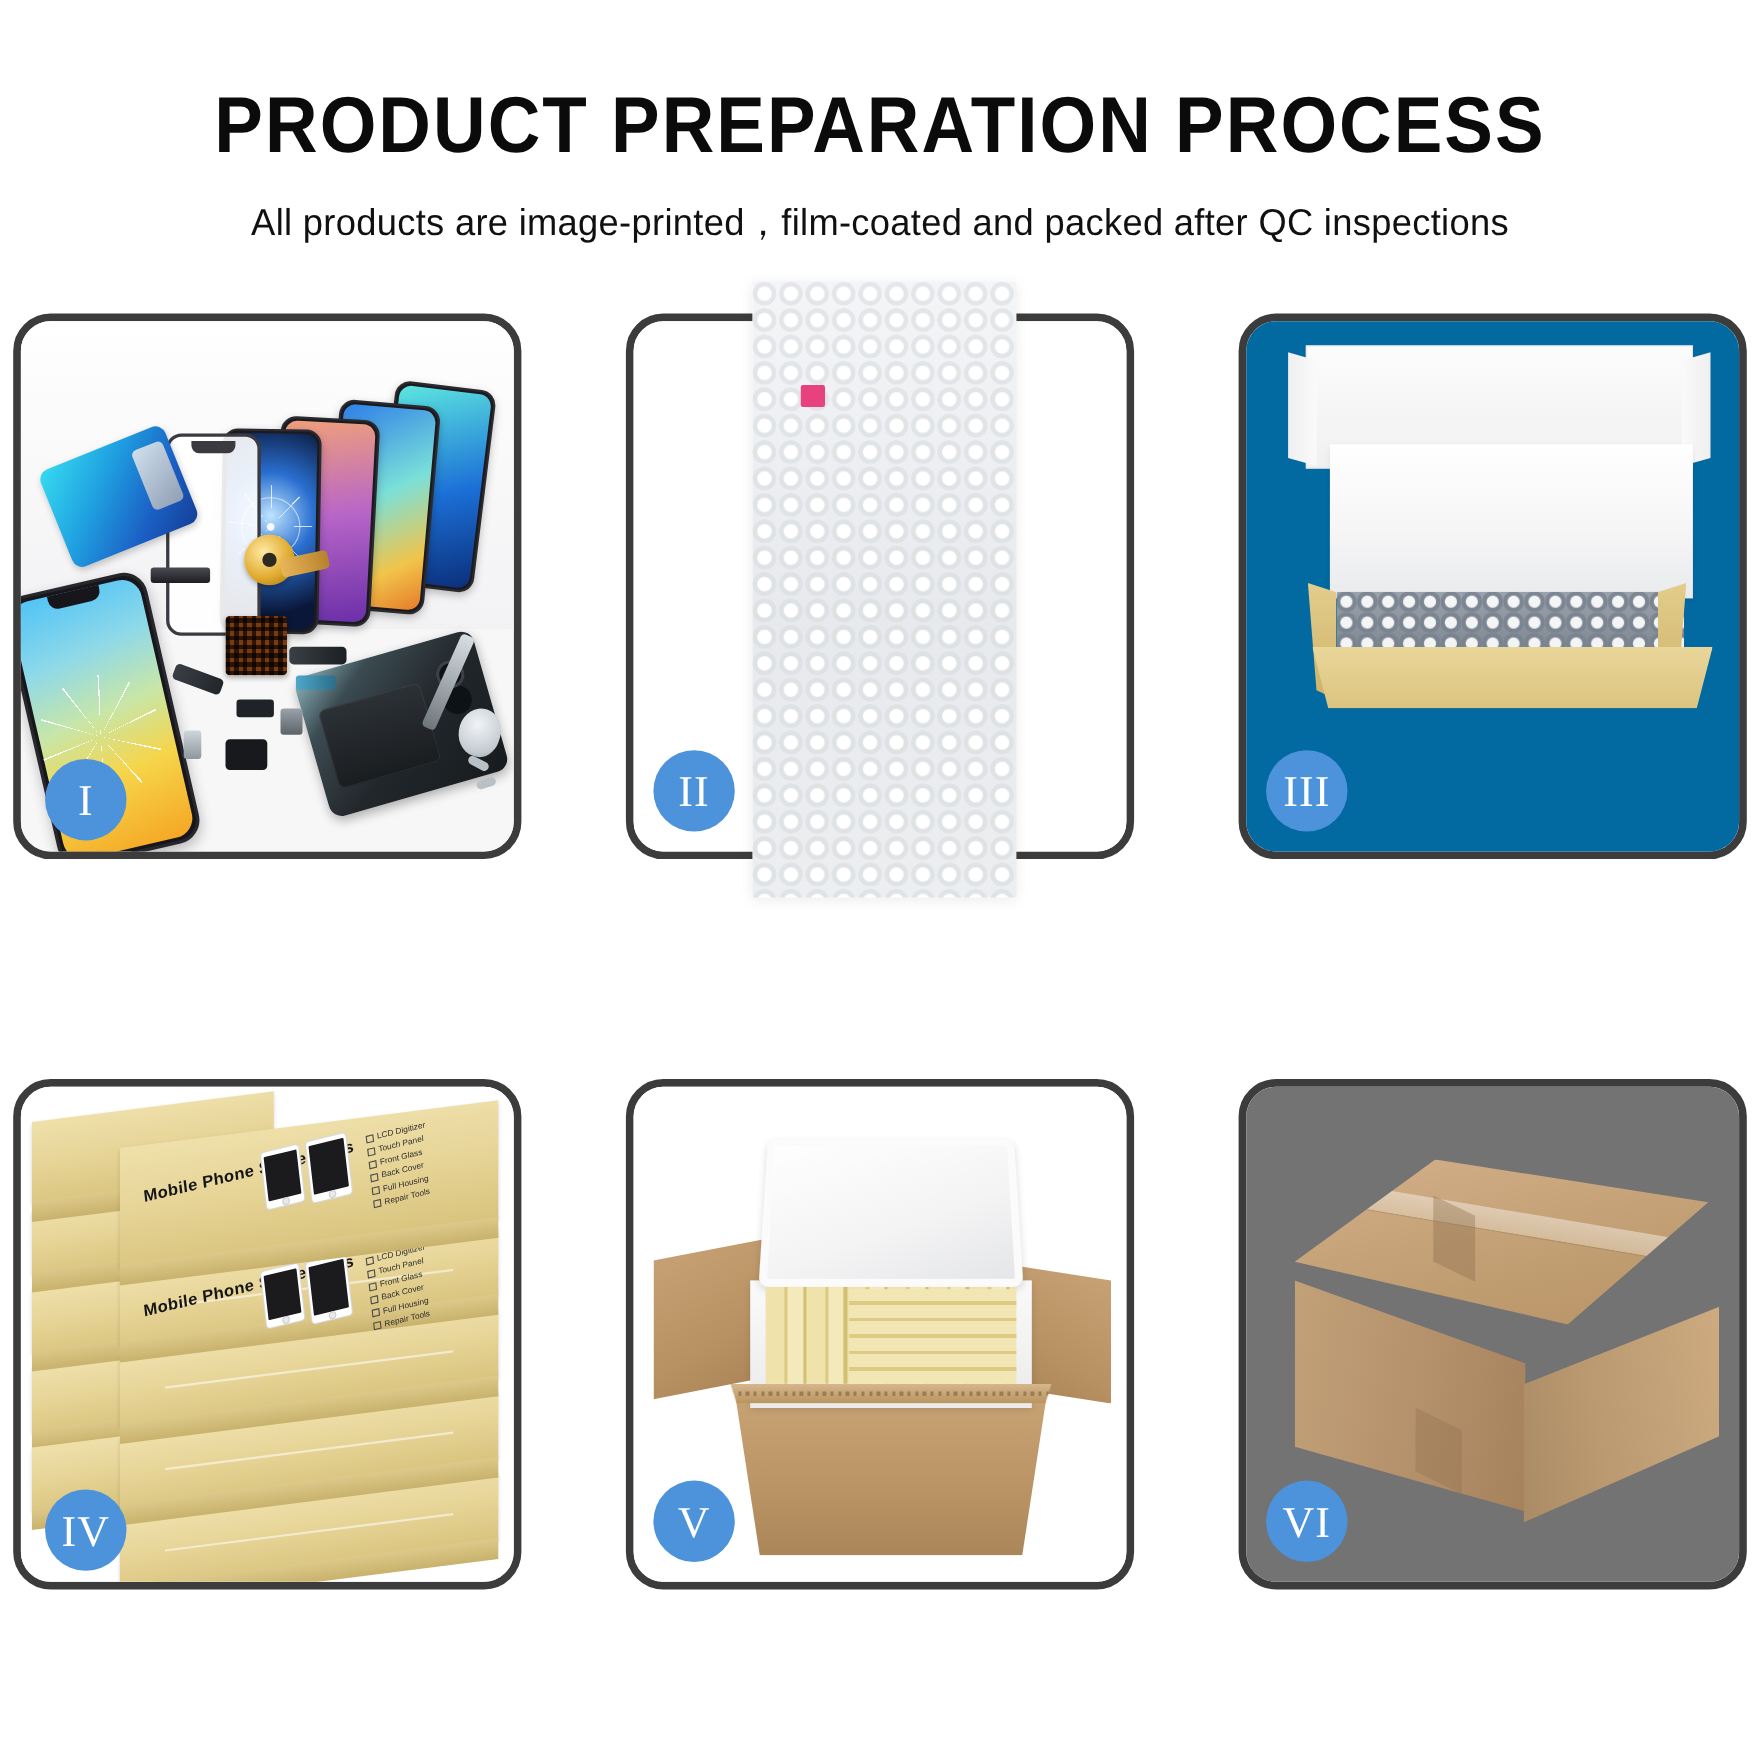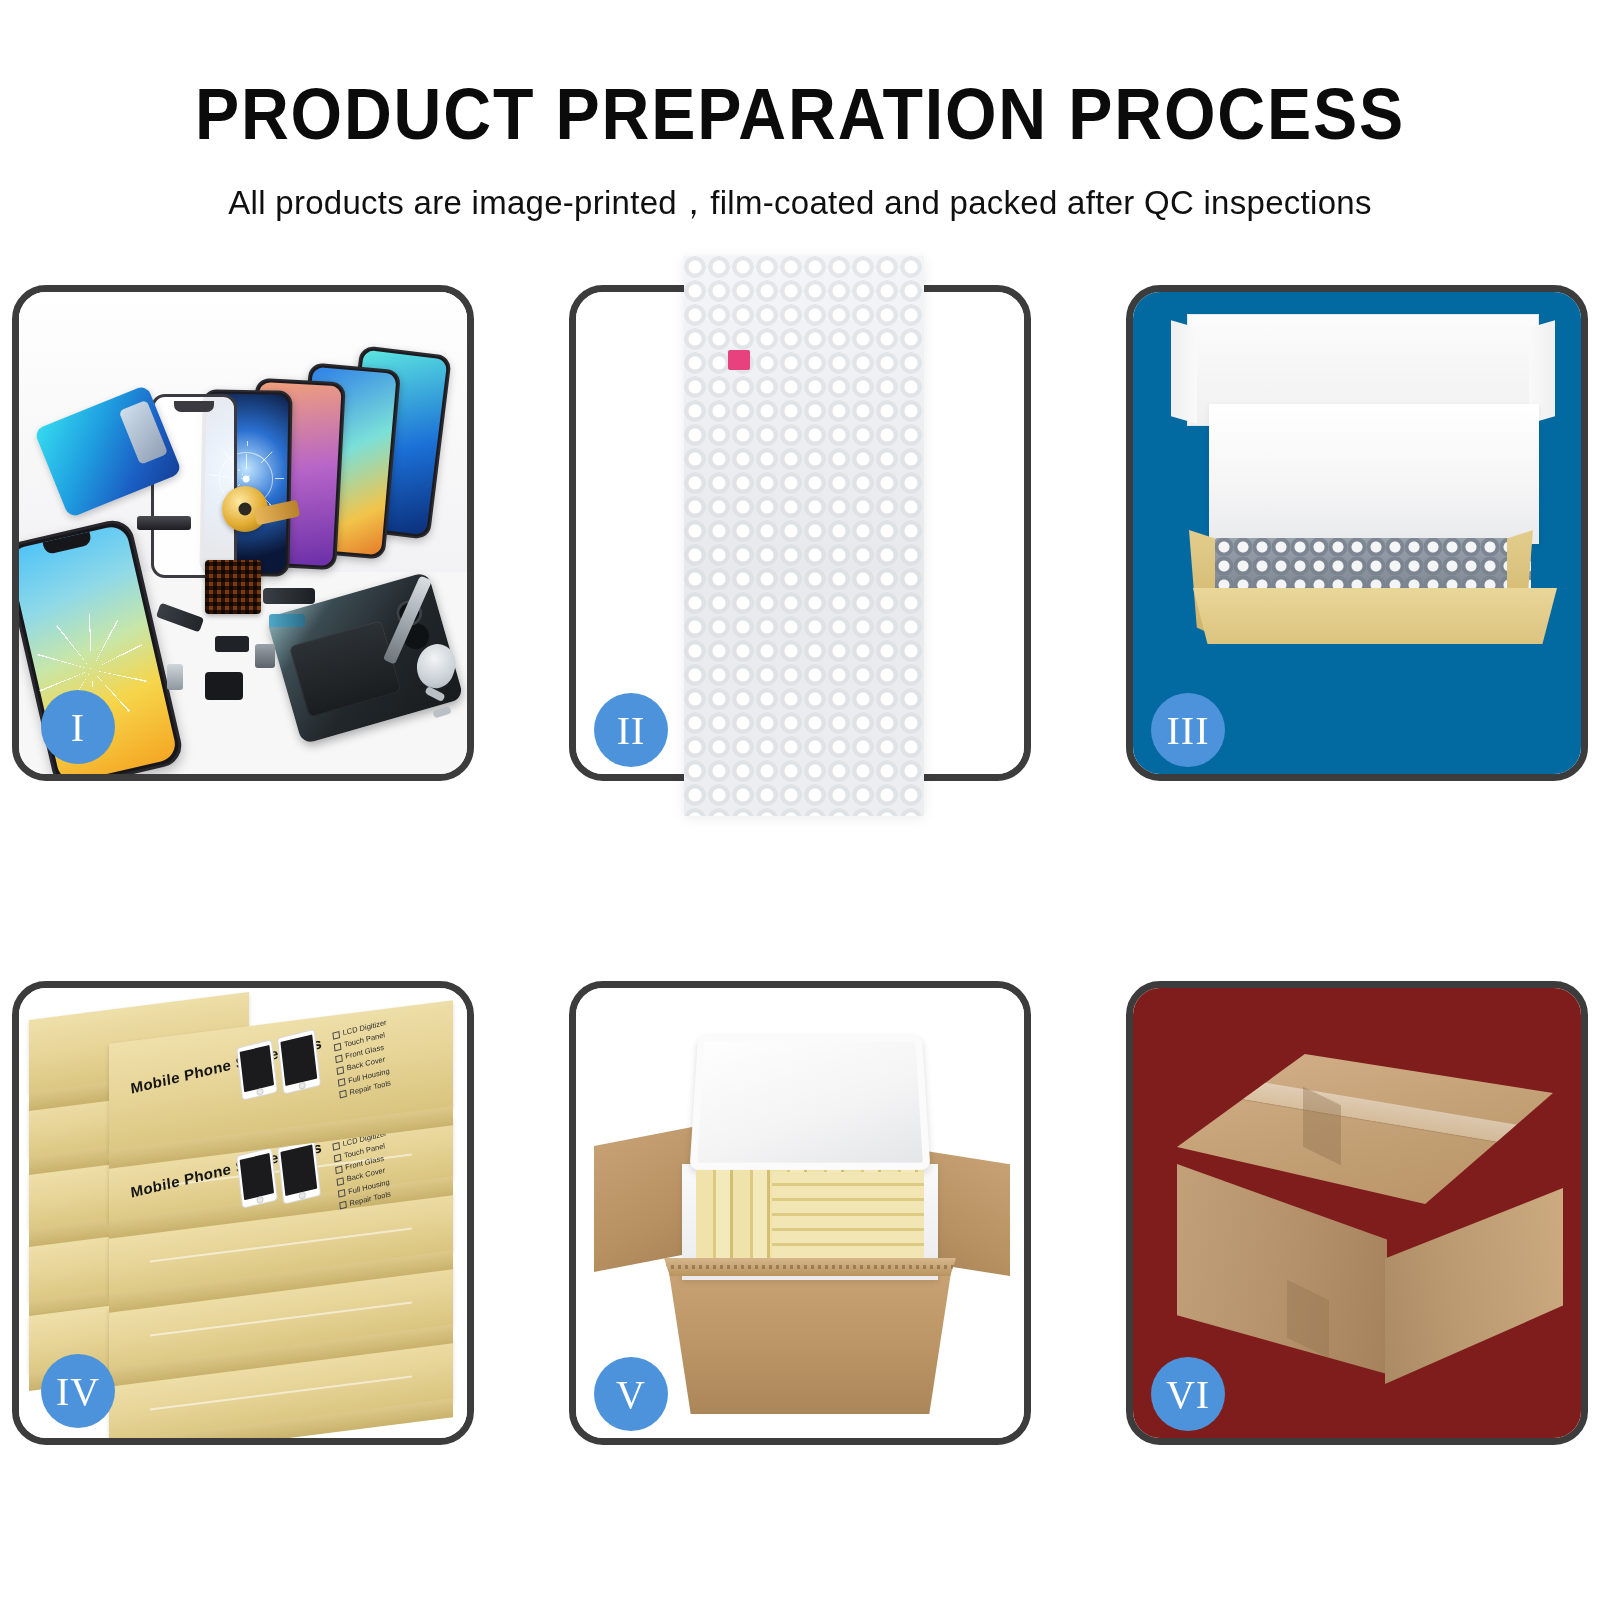--- a/index.html
+++ b/index.html
@@ -39,21 +39,21 @@
   }
   .card-media {
     position:absolute; inset:0;
     border-radius:27px;
     overflow:visible;
   }
   .clipbox { position:absolute; inset:0; border-radius:27px; overflow:hidden; }
 
   
   .badge {
-    position:absolute; left:18px; bottom:7px;
+    position:absolute; left:18px; bottom:18px;
     width:74px; height:74px; border-radius:50%;
     background:#4d93db;
     display:flex; align-items:center; justify-content:center;
     font-family:"Liberation Serif", serif;
     font-size:40px; color:#ffffff; letter-spacing:1px;
     z-index:40;
   }
   .card:nth-child(1) .badge, .card:nth-child(4) .badge { left:22px; bottom:10px; }
 
   
@@ -383,21 +383,21 @@
     background:linear-gradient(180deg,#d6b68c,#b9945f);
     clip-path:polygon(0 0, 100% 0, 98% 100%, 2% 100%);
     z-index:7;
   }
   .carton-rim::after {
     content:""; position:absolute; left:0; top:7px; width:100%; height:4px;
     background:repeating-linear-gradient(90deg, rgba(120,90,55,.55) 0 3px, transparent 3px 7px);
   }
 
   
-  .p6 { background:#7f1d1d;text-align:right; }
+  .p6 { background:#737373;text-align:right; }
   .ship-top {
     position:absolute; left:44px; top:66px; width:376px; height:150px;
     background:linear-gradient(168deg,#d3b089 0%, #c4a176 48%, #b89367 100%);
     clip-path:polygon(34% 0, 100% 26%, 66% 100%, 0 62%);
   }
   .ship-tape {
     position:absolute; left:44px; top:66px; width:376px; height:150px;
     clip-path:polygon(34% 0, 100% 26%, 66% 100%, 0 62%);
   }
   .ship-tape::after {

